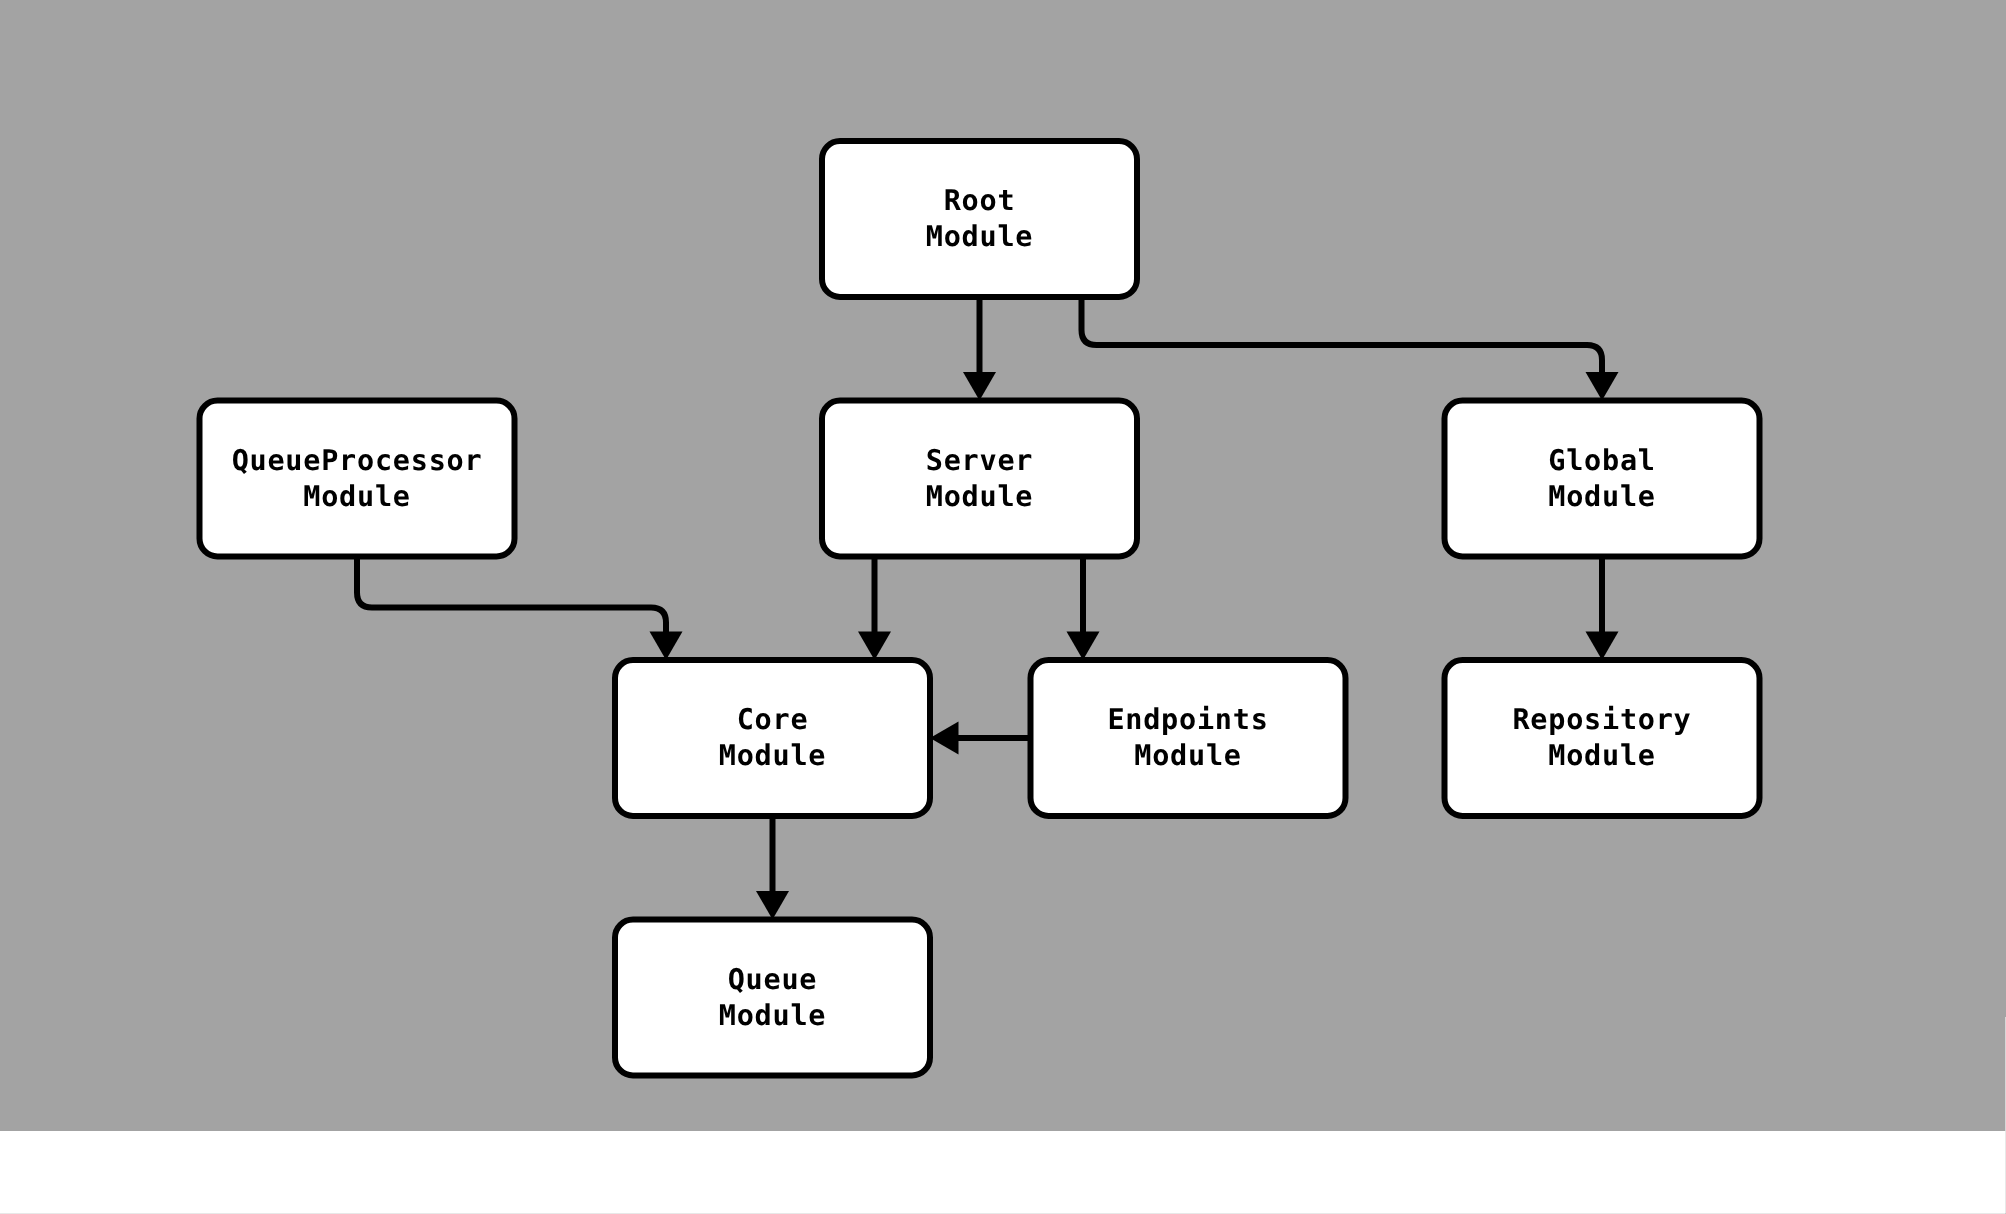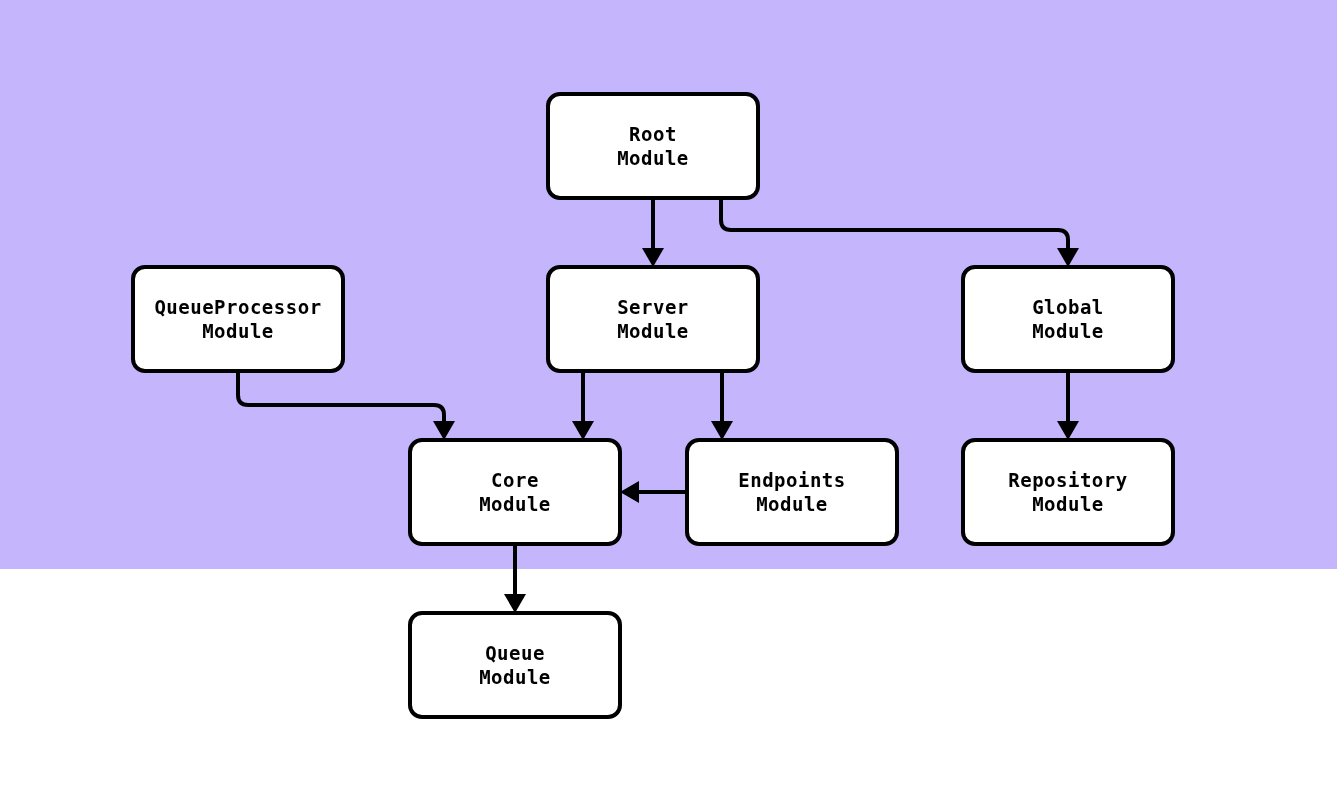--- a/index.html
+++ b/index.html
@@ -9,22 +9,22 @@
   }
   body {
     width: 1337px;
     height: 809px;
     font-family: "DejaVu Sans Mono", "Liberation Mono", monospace;
     overflow: hidden;
   }
   #diagram-root {
     position: relative;
     width: 1337px;
-    height: 569px;
-    background: #c4b5fd;
+    height: 754px;
+    background: #a3a3a3;
   }
   svg.diagram-canvas {
     position: absolute;
     left: 0;
     top: 0;
     width: 1337px;
     height: 809px;
     display: block;
   }
   .node-box {

